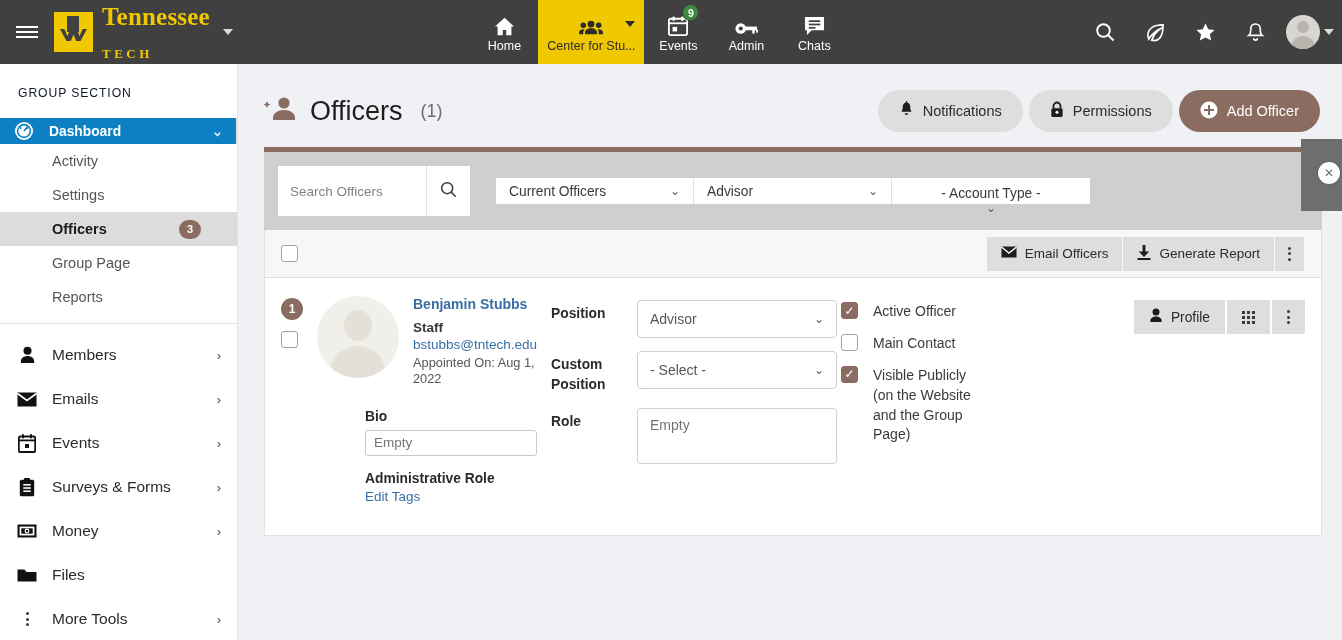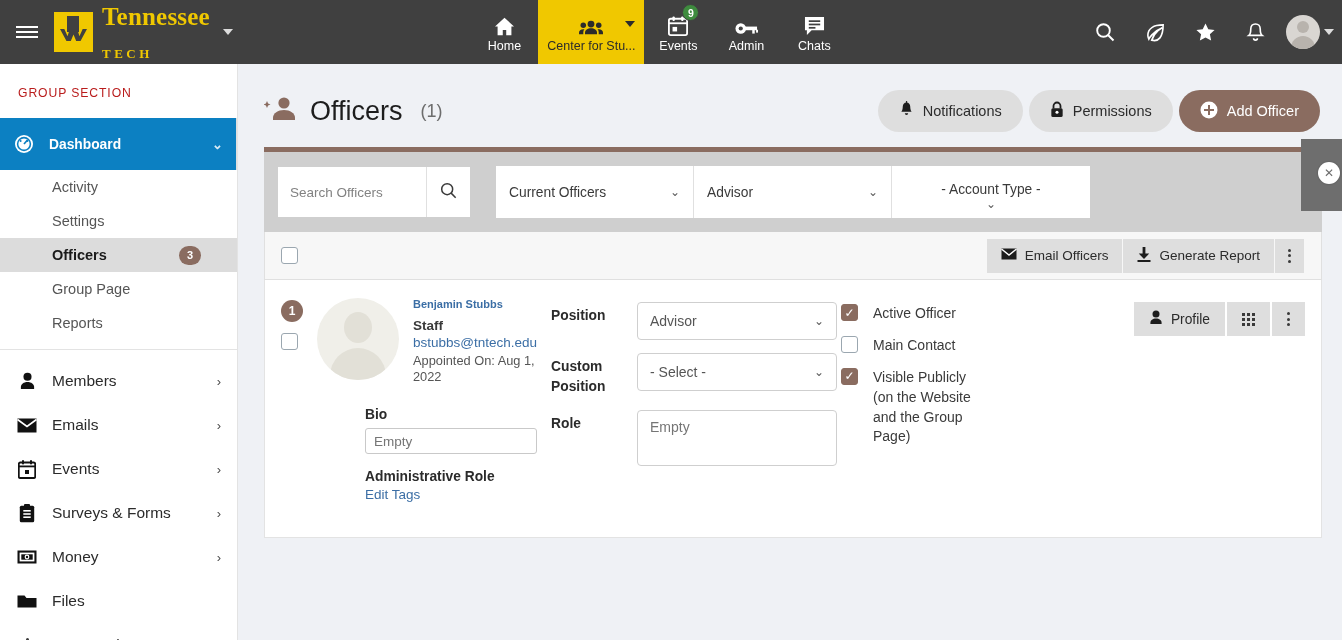--- a/index.html
+++ b/index.html
@@ -99,21 +99,21 @@
 
   
   .body-wrap { display: flex; height: 583px; }
 
   
   .sidebar {
     width: 238px; background: #fff; flex: none;
     border-right: 1px solid #e3e3e3; overflow: hidden;
   }
   .group-section {
-    font-size: 12.2px; color: #b91c1c; letter-spacing: .9px;
+    font-size: 12.2px; color: #0f172a; letter-spacing: .9px;
     padding: 22px 0 18px 18px; font-weight: normal;
   }
   .side-main {
     display: flex; align-items: center; gap: 14px;
     height: 44px; padding: 0 16px; cursor: pointer;
     font-size: 15.5px; color: #2b2b2b;
   }
   .side-main.sel { background: #0c80c2; color: #fff; font-weight: bold; }
   .side-main .ic { width: 22px; display: flex; justify-content: center; flex: none; }
   .side-main .lbl { flex: 1; }
@@ -165,23 +165,23 @@
     width: 148px; border: none; padding: 0 12px; font-size: 13.5px;
     color: #3a3a3a; background: #fff; font-family: "Liberation Sans", sans-serif;
     outline: none;
   }
   .searchbox input::placeholder { color: #828282; }
   .search-btn {
     width: 44px; background: #fff; border: none; border-left: 1px solid #e0e0e0;
     display: flex; align-items: center; justify-content: center; cursor: pointer;
   }
   .sel {
-    height: 52px; background: #fff; border: none; border-right: 1px solid #e0e0e0;
+    height: 26px; background: #fff; border: none; border-right: 1px solid #e0e0e0;
     display: flex; align-items: center; justify-content: space-between;
-    padding: 16px 13px; font-size: 13.8px; color: #3a3a3a; cursor: pointer;
+    padding: 8px 13px; font-size: 13.8px; color: #3a3a3a; cursor: pointer;
   }
   .sel.w1 { width: 198px; margin-left: 26px; }
   .sel.w2 { width: 198px; }
   .sel.w3 { width: 198px; border-right: none; flex-direction: column; }
   .chevd { font-size: 12px; color: #5c5c5c; }
 
   .actionbar {
     background: #f7f7f7; border: 1px solid #e0e0e0; border-top: none;
     height: 48px; display: flex; align-items: center; padding: 0 16px;
   }
@@ -224,21 +224,21 @@
   }
   .avatar-lg::before {
     content: ""; position: absolute; left: 27px; top: 14px;
     width: 28px; height: 31px; border-radius: 50%; background: #e2e0d7;
   }
   .avatar-lg::after {
     content: ""; position: absolute; left: 13px; top: 50px;
     width: 56px; height: 40px; border-radius: 28px 28px 0 0; background: #e2e0d7;
   }
   .pname {
-    font-size: 11px; font-weight: bold; color: #3b6ea5;
+    font-size: 14px; font-weight: bold; color: #3b6ea5;
     line-height: 1.2; cursor: pointer;
   }
   .prole { font-size: 13.5px; font-weight: bold; color: #3a3a3a; margin-top: 7px; }
   .pmail {
     font-size: 13.5px; color: #3b6ea5; cursor: pointer; margin-top: 2px;
     width: 128px; overflow: hidden; white-space: nowrap;
   }
   .pappt { font-size: 12.8px; color: #555; margin-top: 3px; line-height: 1.25; }
   .bio-label { font-size: 13.8px; font-weight: bold; color: #2b2b2b; margin: 22px 0 6px 48px; }
   .bio-input {

